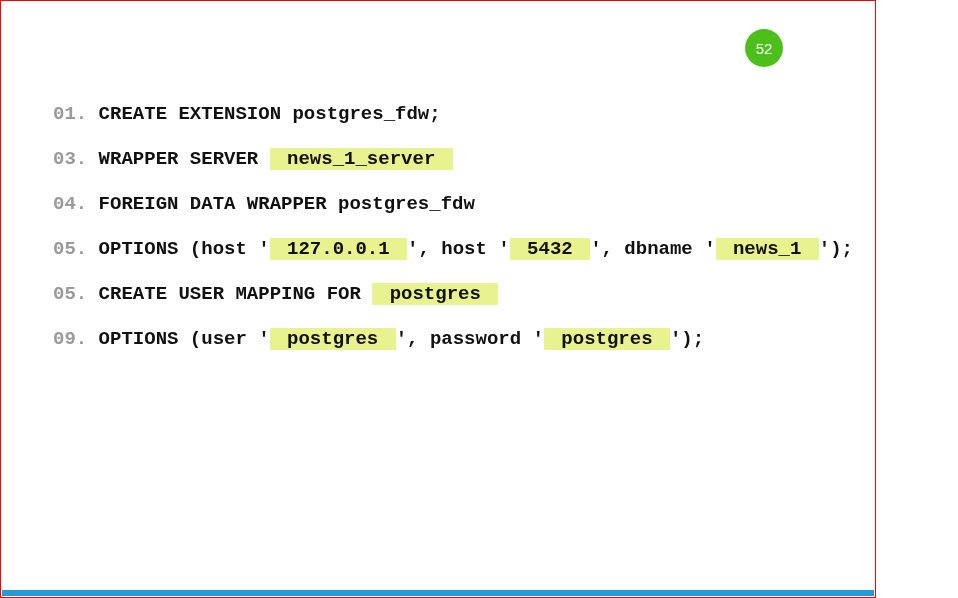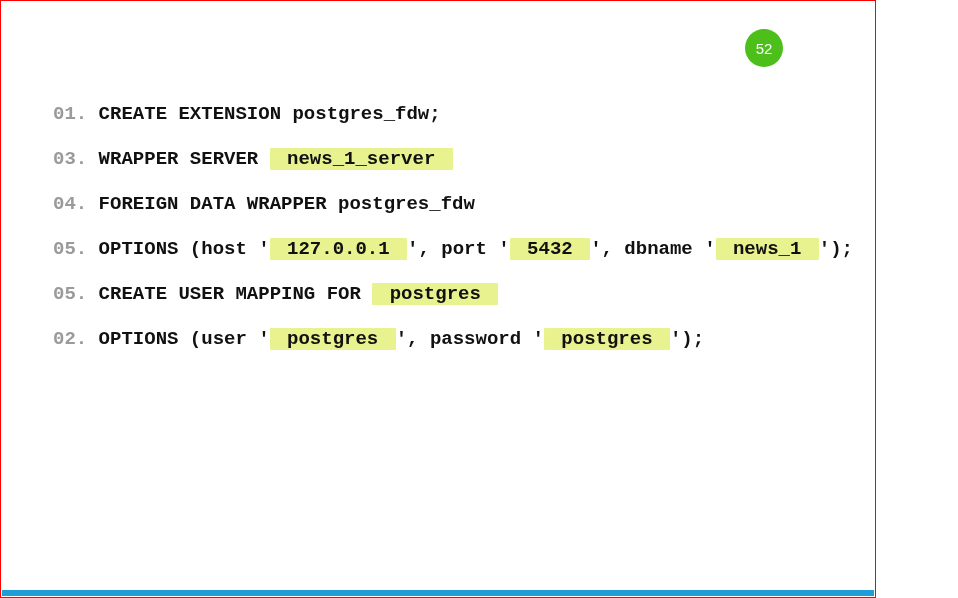--- a/index.html
+++ b/index.html
@@ -58,18 +58,18 @@
 </style>
 </head>
 <body>
 
 <div class="slide">
   <div class="badge">52</div>
   <div class="code" id="code">
       <div class="line"><span class="ln">01.</span><span> CREATE EXTENSION postgres_fdw;</span></div>
       <div class="line"><span class="ln">03.</span><span> WRAPPER SERVER </span><span class="hl"> news_1_server </span></div>
       <div class="line"><span class="ln">04.</span><span> FOREIGN DATA WRAPPER postgres_fdw</span></div>
-      <div class="line"><span class="ln">05.</span><span> OPTIONS (host '</span><span class="hl"> 127.0.0.1 </span><span>', port '</span><span class="hl"> 5432 </span><span>', dbname '</span><span class="hl"> news_1 </span><span>');</span></div>
+      <div class="line"><span class="ln">05.</span><span> OPTIONS (host '</span><span class="hl"> 127.0.0.1 </span><span>', host '</span><span class="hl"> 5432 </span><span>', dbname '</span><span class="hl"> news_1 </span><span>');</span></div>
       <div class="line"><span class="ln">05.</span><span> CREATE USER MAPPING FOR </span><span class="hl"> postgres </span></div>
-      <div class="line"><span class="ln">02.</span><span> OPTIONS (user '</span><span class="hl"> postgres </span><span>', password '</span><span class="hl"> postgres </span><span>');</span></div>
+      <div class="line"><span class="ln">09.</span><span> OPTIONS (user '</span><span class="hl"> postgres </span><span>', password '</span><span class="hl"> postgres </span><span>');</span></div>
     </div>
   <div class="bottom-bar"></div>
 </div>
 
 </body></html>

